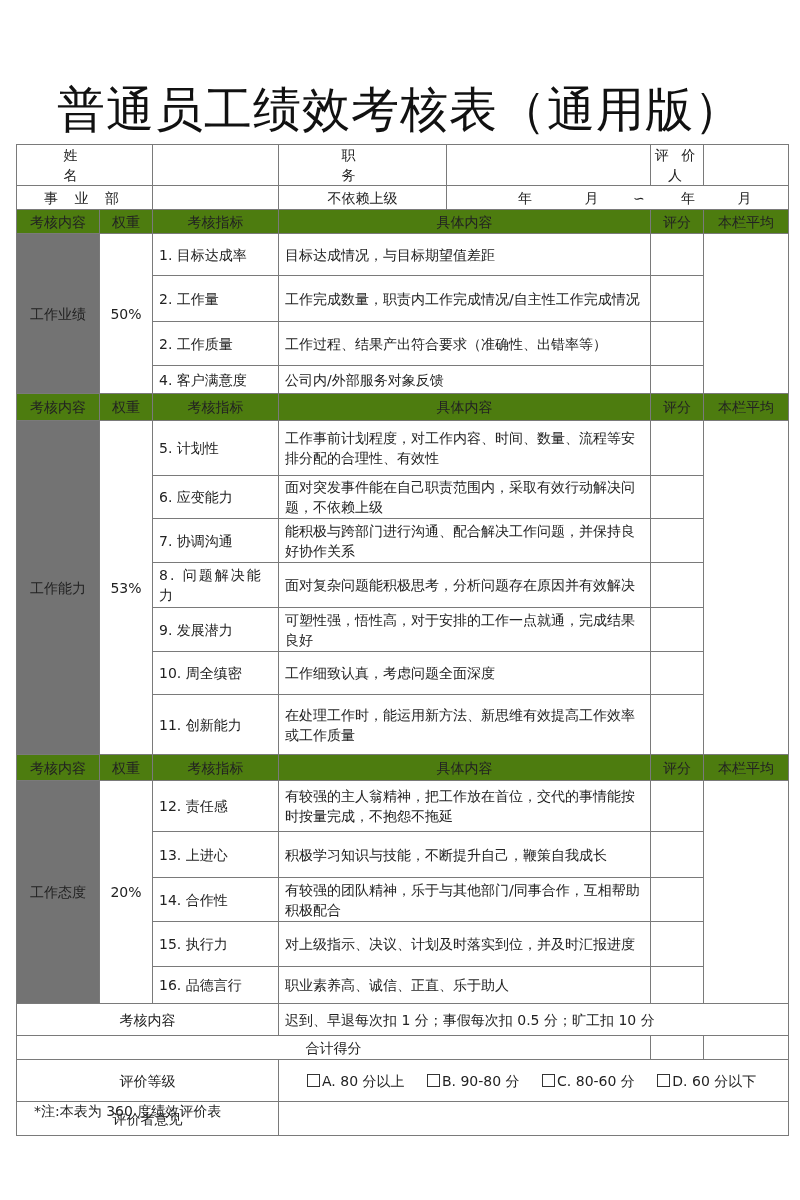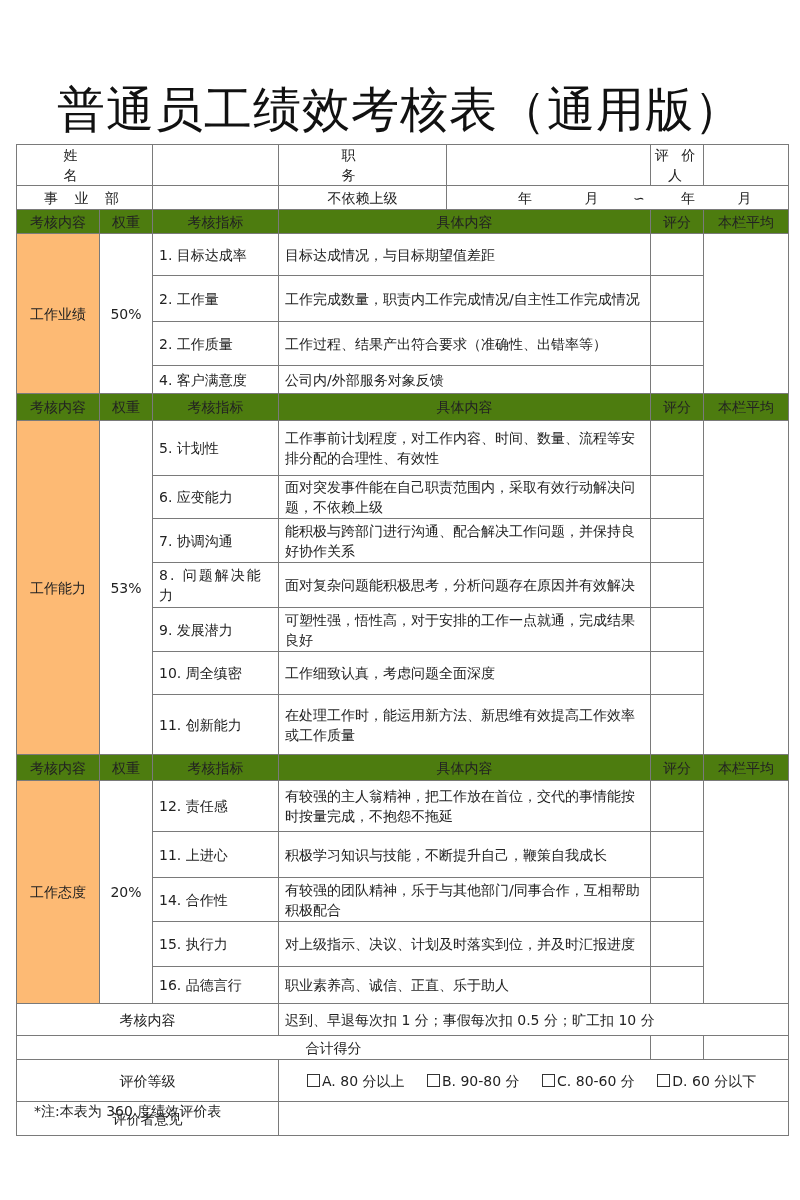--- a/index.html
+++ b/index.html
@@ -2,21 +2,21 @@
 <html><head>
 <meta charset="utf-8">
 <style>
   html, body { margin:0; padding:0; background:#ffffff; }
   body { width:800px; height:1200px; position:relative; font-family:"DejaVu Sans", sans-serif; color:#222; overflow:hidden; }
   .title { position:absolute; top:78px; left:0; width:800px; text-align:center; font-size:48px; font-weight:normal; letter-spacing:1px; color:#111; }
   table.form { position:absolute; left:16px; top:144px; width:772px; border-collapse:collapse; table-layout:fixed; }
   table.form td { border:1px solid #7a7a7a; font-size:14px; padding:0 6px; vertical-align:middle; line-height:20px; overflow:hidden; }
   .c { text-align:center; }
   .hdr td { background:#4d7c0f; text-align:center; font-size:15px; }
-  .cat { background:#fdba74; text-align:center; font-size:15px; }
+  .cat { background:#737373; text-align:center; font-size:15px; }
   .w { text-align:center; font-size:12px; }
   .ind { font-size:14px; }
   .spaced { letter-spacing:6px; }
   .wide { letter-spacing:28px; }
   .note { position:absolute; left:34px; top:1103px; font-size:14px; color:#222; }
   .grade span { margin-right:18px; }
   .box { display:inline-block; width:11px; height:11px; border:1px solid #333; margin-right:2px; vertical-align:-1px; }
 </style>
 </head>
 <body>
@@ -146,21 +146,21 @@
   </tr>
   <tr style="height:51px">
     <td rowspan="5" class="cat">工作态度</td>
     <td rowspan="5" class="w">20%</td>
     <td class="ind">12. 责任感</td>
     <td colspan="3">有较强的主人翁精神，把工作放在首位，交代的事情能按时按量完成，不抱怨不拖延</td>
     <td></td>
     <td rowspan="5"></td>
   </tr>
   <tr style="height:46px">
-    <td class="ind">11. 上进心</td>
+    <td class="ind">13. 上进心</td>
     <td colspan="3">积极学习知识与技能，不断提升自己，鞭策自我成长</td>
     <td></td>
   </tr>
   <tr style="height:44px">
     <td class="ind">14. 合作性</td>
     <td colspan="3">有较强的团队精神，乐于与其他部门/同事合作，互相帮助积极配合</td>
     <td></td>
   </tr>
   <tr style="height:45px">
     <td class="ind">15. 执行力</td>

